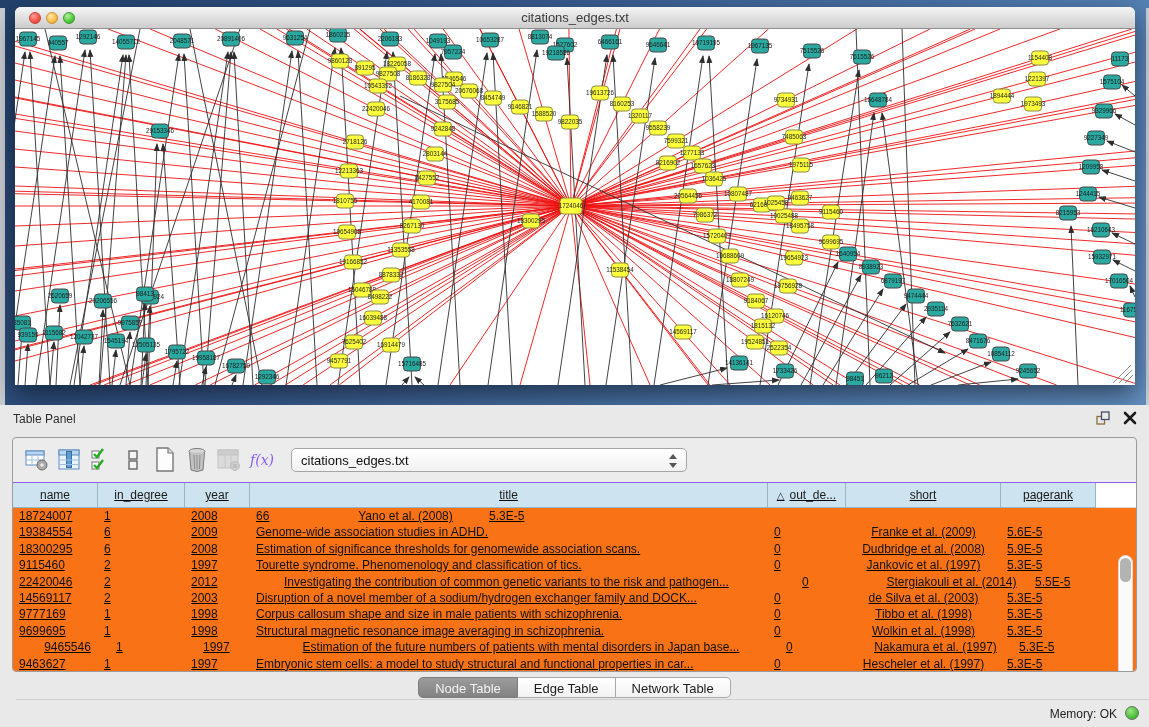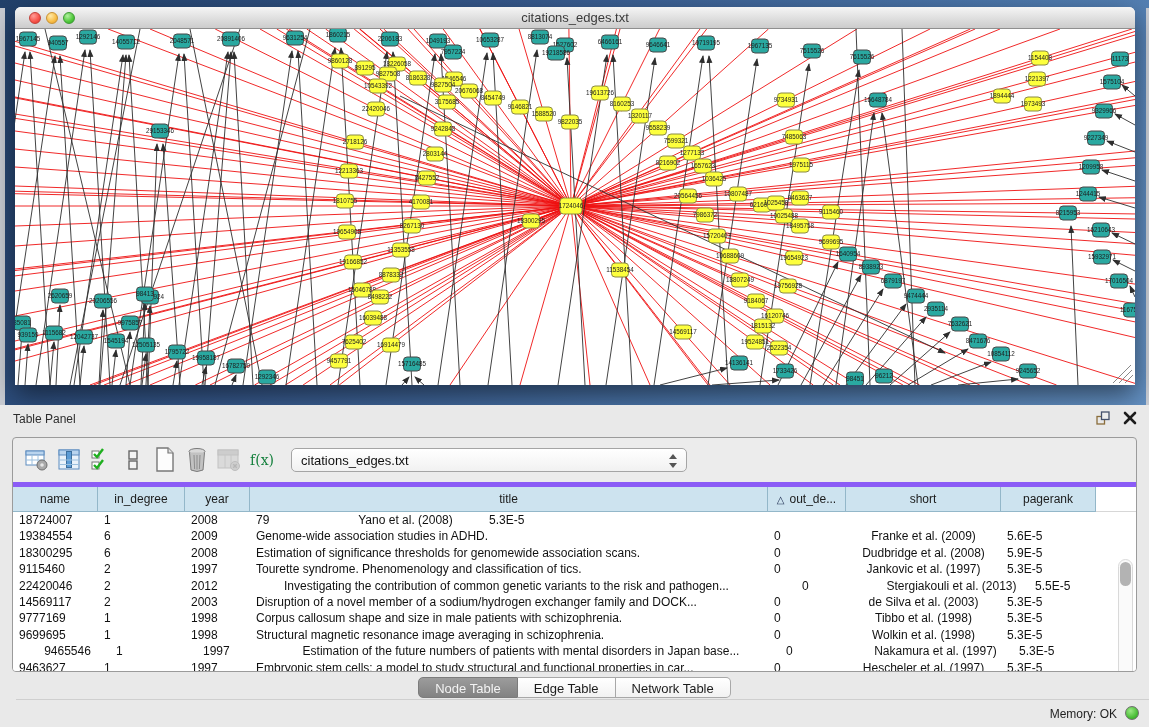--- a/index.html
+++ b/index.html
@@ -24,31 +24,31 @@
   .canvas{position:absolute;left:0;top:22px;width:1120px;height:356px;background:#fff;overflow:hidden;}
   
   .table-panel{position:absolute;left:0;top:405px;width:1149px;height:322px;background:#e9e9e9;}
   .panel-header{position:relative;height:28px;}
   .panel-title{position:absolute;left:13px;top:7px;font-size:12px;color:#2d2d2d;}
   .panel-header-icons{position:absolute;right:12px;top:5px;display:flex;gap:12px;align-items:center;}
   .content-frame{position:absolute;left:12px;top:32px;width:1125px;height:235px;
     border:1px solid #9b9b9b;border-radius:4px;background:#ececec;box-sizing:border-box;overflow:hidden;}
   .tp-toolbar{position:relative;height:44px;display:flex;align-items:center;padding-left:8px;}
   .tbtn{width:32px;height:30px;display:flex;align-items:center;justify-content:center;}
-  .fx{font-family:"DejaVu Serif",serif;font-size:14px;color:#15803d;
+  .fx{font-family:"DejaVu Serif",serif;font-style:italic;font-size:14px;color:#8b5cf6;
     width:34px;text-align:center;}
   .tbl-select{position:relative;margin-left:12px;width:396px;height:24px;
     background:linear-gradient(#ffffff,#f1f1f1);border:1px solid #a5a5a5;border-radius:5px;
     font-size:13px;color:#111;line-height:24px;padding-left:9px;box-sizing:border-box;}
   .sel-arrows{position:absolute;right:9px;top:4px;width:9px;height:16px;}
   .sel-arrows:before,.sel-arrows:after{content:"";position:absolute;left:1px;
     border-left:4px solid transparent;border-right:4px solid transparent;}
   .sel-arrows:before{top:1px;border-bottom:5px solid #555;}
   .sel-arrows:after{bottom:1px;border-top:5px solid #555;}
-  .grid-area{position:absolute;left:0;top:44px;right:0;bottom:0;background:#ffffff;border-top:5px solid #8b5cf6;}
+  .grid-area{position:absolute;left:0;top:44px;right:0;bottom:0;background:#f97316;border-top:1px solid #8b5cf6;text-decoration:underline;}
   .hdr-row{display:flex;height:25px;background:#cde3ef;font-size:12px;color:#1b1b1b;}
   .hdr-cell{display:flex;align-items:center;justify-content:center;box-sizing:border-box;
     border-right:1px solid #93b7c9;height:25px;border-bottom:1px solid #93b7c9;}
   .hdr-fill{flex:1;background:#fff;border-bottom:1px solid #d7d7d7;}
   .sort-glyph{font-size:10px;color:#1d2c50;margin-right:5px;}
   .data-row{display:flex;height:16.4px;font-size:12px;color:#111;}
   .cell{box-sizing:border-box;padding:1px 6px 0 6px;white-space:nowrap;overflow:hidden;}
   .vscroll{position:absolute;right:3px;top:72px;width:15px;height:158px;
     background:#fafafa;border:1px solid #d9d9d9;border-radius:8px;box-sizing:border-box;}
   .vthumb{position:absolute;left:1px;top:2px;width:11px;height:24px;background:#b3b3b3;border-radius:6px;}
@@ -1006,21 +1006,21 @@
             <div class="hdr-cell" style="width: 78px;"><span class="sort-glyph">△</span>out_de...</div>
             <div class="hdr-cell" style="width: 155px;">short</div>
             <div class="hdr-cell" style="width: 95px;">pagerank</div>
             <div class="hdr-fill"></div>
           </div>
         <div id="rows-box">
             <div class="data-row">
               <div class="cell" style="width: 85px; text-align: left;">18724007</div>
               <div class="cell" style="width: 87px; text-align: left;">1</div>
               <div class="cell" style="width: 65px; text-align: left;">2008</div>
-              <div class="cell" style="width: 78px; text-align: left;">79</div>
+              <div class="cell" style="width: 78px; text-align: left;">66</div>
               <div class="cell" style="width: 155px; text-align: center;">Yano et al. (2008)</div>
               <div class="cell" style="width: 95px; text-align: left;">5.3E-5</div>
             </div>
             <div class="data-row">
               <div class="cell" style="width: 85px; text-align: left;">19384554</div>
               <div class="cell" style="width: 87px; text-align: left;">6</div>
               <div class="cell" style="width: 65px; text-align: left;">2009</div>
               <div class="cell" style="width: 518px; text-align: left;">Genome-wide association studies in ADHD.</div>
               <div class="cell" style="width: 78px; text-align: left;">0</div>
               <div class="cell" style="width: 155px; text-align: center;">Franke et al. (2009)</div>
@@ -1043,21 +1043,21 @@
               <div class="cell" style="width: 78px; text-align: left;">0</div>
               <div class="cell" style="width: 155px; text-align: center;">Jankovic et al. (1997)</div>
               <div class="cell" style="width: 95px; text-align: left;">5.3E-5</div>
             </div>
             <div class="data-row">
               <div class="cell" style="width: 85px; text-align: left;">22420046</div>
               <div class="cell" style="width: 87px; text-align: left;">2</div>
               <div class="cell" style="width: 65px; text-align: left;">2012</div>
               <div class="cell" style="width: 518px; text-align: left; margin-left: 28px;">Investigating the contribution of common genetic variants to the risk and pathogen...</div>
               <div class="cell" style="width: 78px; text-align: left;">0</div>
-              <div class="cell" style="width: 155px; text-align: center;">Stergiakouli et al. (2013)</div>
+              <div class="cell" style="width: 155px; text-align: center;">Stergiakouli et al. (2014)</div>
               <div class="cell" style="width: 95px; text-align: left;">5.5E-5</div>
             </div>
             <div class="data-row">
               <div class="cell" style="width: 85px; text-align: left;">14569117</div>
               <div class="cell" style="width: 87px; text-align: left;">2</div>
               <div class="cell" style="width: 65px; text-align: left;">2003</div>
               <div class="cell" style="width: 518px; text-align: left;">Disruption of a novel member of a sodium/hydrogen exchanger family and DOCK...</div>
               <div class="cell" style="width: 78px; text-align: left;">0</div>
               <div class="cell" style="width: 155px; text-align: center;">de Silva et al. (2003)</div>
               <div class="cell" style="width: 95px; text-align: left;">5.3E-5</div>

